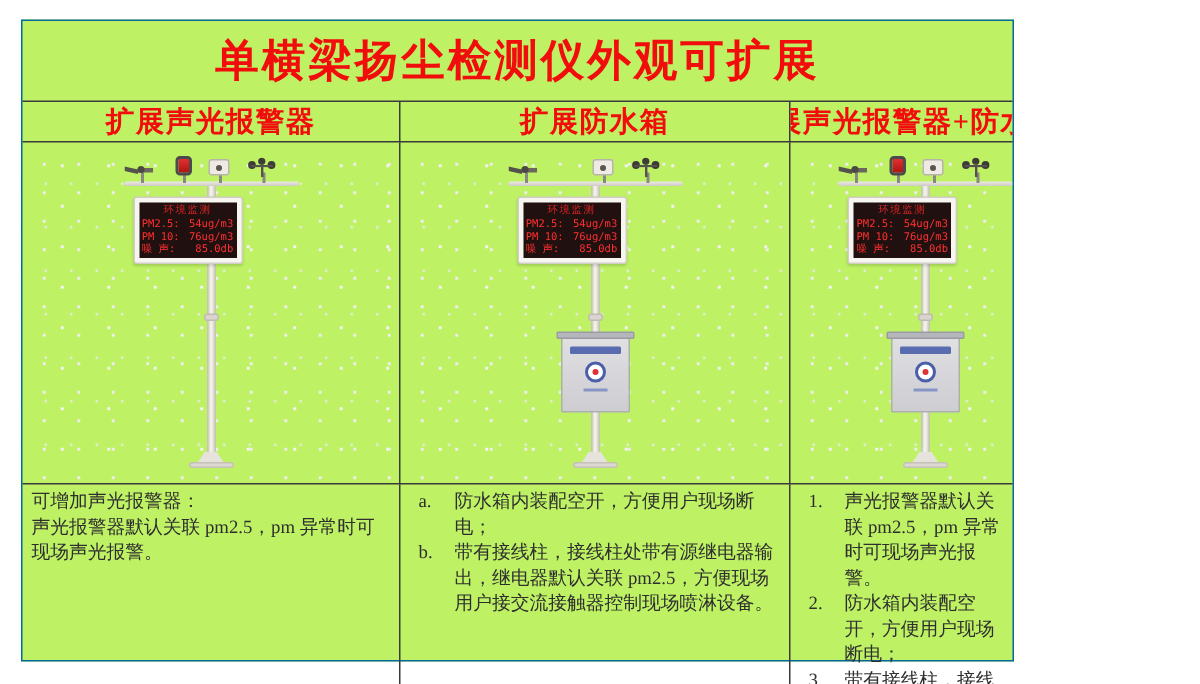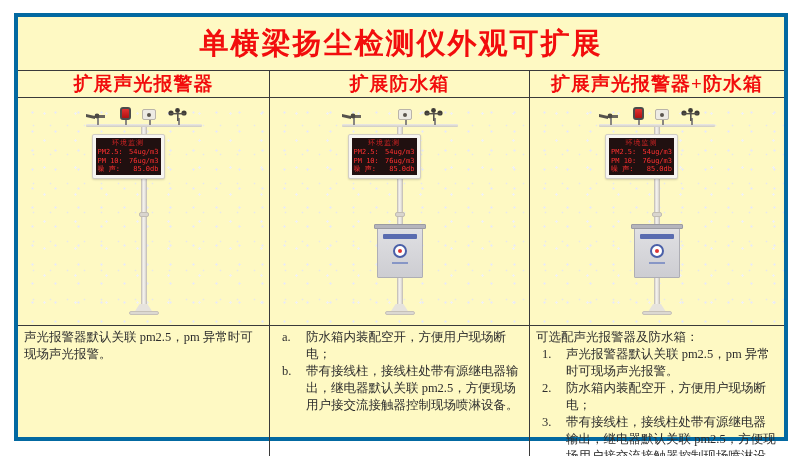--- a/index.html
+++ b/index.html
@@ -1,26 +1,26 @@
 <!DOCTYPE html>
 <html><head>
 <meta charset="utf-8">
 <style>
   * { margin:0; padding:0; box-sizing:border-box; }
   html,body { width:800px; height:456px; background:#ffffff; overflow:hidden;
               font-family:"Liberation Serif","DejaVu Serif",serif; }
   .page { position:relative; width:800px; height:456px; background:#fff; }
 
   .doc-table {
-    position:absolute; left:14px; top:13px; width:774px; height:428px;
-    border:4px solid #0369a1;
+    position:absolute; left:14px; top:13px; width:662px; height:428px;
+    border:1px solid #0369a1;
     display:grid;
     grid-template-columns:251px 260px 1fr;
     grid-template-rows:54px 27px 228px 1fr;
-    background:#fef9c3;
+    background:#bef264;
   }
   .title-cell {
     grid-column:1 / 4; grid-row:1;
     display:flex; align-items:center; justify-content:center;
     border-bottom:1px solid #3a3a3a;
     color:#f20d0d; font-size:29px; font-weight:bold; letter-spacing:2px;
   }
   .header-cell {
     grid-row:2;
     display:flex; align-items:center; justify-content:center;
@@ -257,36 +257,36 @@
           <div class="wbox-banner"></div>
           <div class="wbox-logo"></div>
           <div class="wbox-sub"></div>
         </div>
         <div class="base-flange"></div>
         <div class="base-plate"></div>
       </div>
     </div>
 
     <div class="text-cell" style="grid-column:1">
+      <div class="note-title">可增加声光报警器：</div>
       <div class="note-para">声光报警器默认关联 pm2.5，pm 异常时可现场声光报警。</div>
     </div>
 
     <div class="text-cell c2" style="grid-column:2">
       <div class="note-item">
           <span class="marker">a.</span>
           <span class="itext">防水箱内装配空开，方便用户现场断电；</span>
         </div>
       <div class="note-item">
           <span class="marker">b.</span>
           <span class="itext">带有接线柱，接线柱处带有源继电器输出，继电器默认关联 pm2.5，方便现场用户接交流接触器控制现场喷淋设备。</span>
         </div>
     </div>
 
     <div class="text-cell c2" style="grid-column:3">
-      <div class="note-title">可选配声光报警器及防水箱：</div>
       <div class="note-item">
           <span class="marker">1.</span>
           <span class="itext">声光报警器默认关联 pm2.5，pm 异常时可现场声光报警。</span>
         </div>
       <div class="note-item">
           <span class="marker">2.</span>
           <span class="itext">防水箱内装配空开，方便用户现场断电；</span>
         </div>
       <div class="note-item">
           <span class="marker">3.</span>

